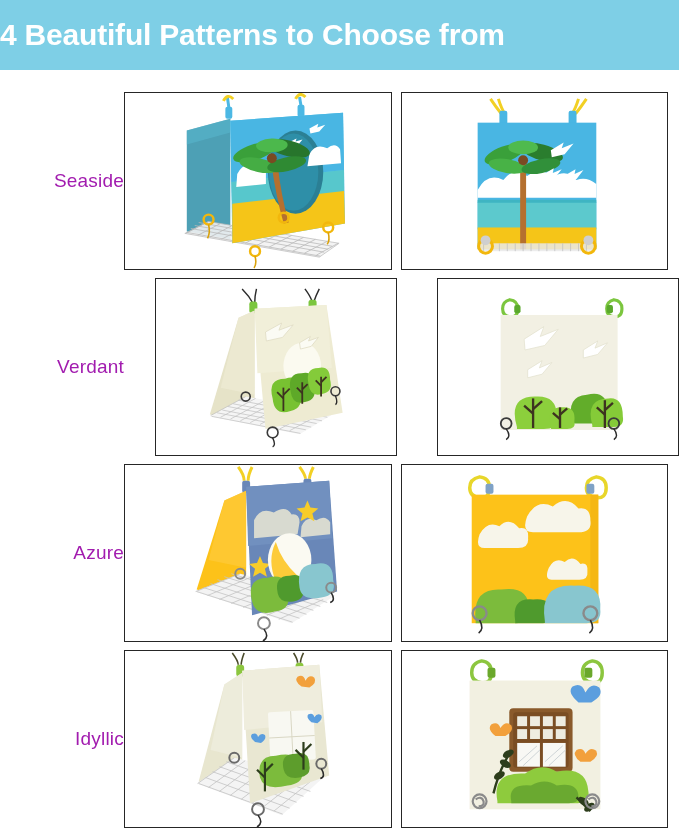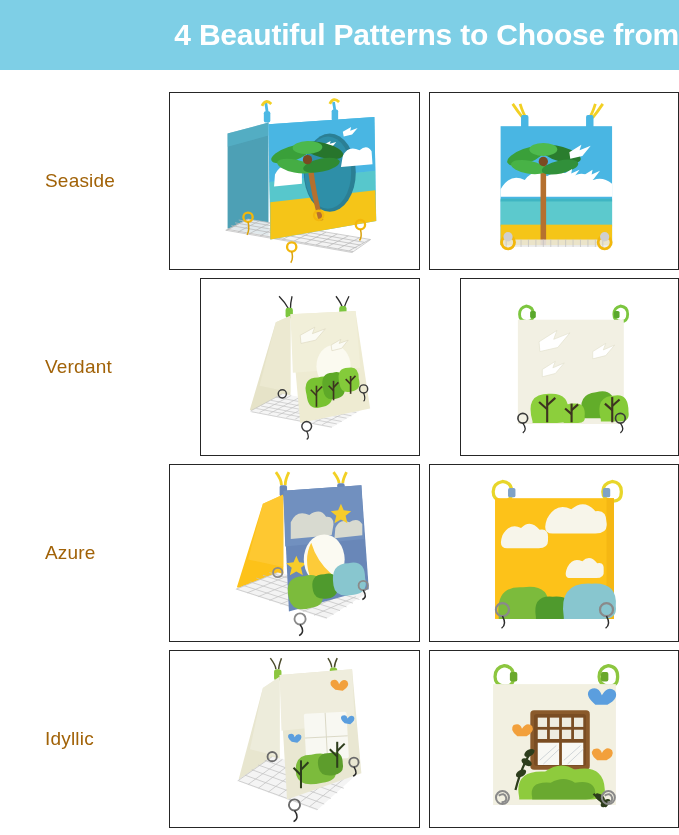--- a/index.html
+++ b/index.html
@@ -16,21 +16,21 @@
     position: relative;
   }
 
   
   .banner {
     width: 679px;
     height: 70px;
     background: #7ecfe6;
     display: flex;
     align-items: center;
-    justify-content: flex-end;
+    justify-content: flex-start;
     box-sizing: border-box;
   }
   .banner-title {
     color: #ffffff;
     font-size: 30px;
     font-weight: bold;
     letter-spacing: -0.2px;
     white-space: nowrap;
     font-family: "Liberation Sans", sans-serif;
   }
@@ -52,27 +52,26 @@
     align-items: center;
   }
   .row-0 { top: 18px; }
   .row-1 { top: 204px; gap: 31px; }
   .row-2 { top: 390px; }
   .row-3 { top: 576px; }
 
   .row-label {
     width: 124px;
     flex: 0 0 124px;
-    text-align: left;
+    text-align: right;
     font-size: 19px;
-    color: #a16207;
+    color: #a21caf;
     font-weight: 400;
     font-family: "Liberation Sans", sans-serif;
     letter-spacing: 0.2px;
-    margin-left: 45px;
   }
 
   .cell {
     border: 1.5px solid #262626;
     background: #ffffff;
     box-sizing: border-box;
     position: relative;
     overflow: hidden;
   }
   .cell-left  { width: 268px; height: 178px; margin-right: 9px; }

